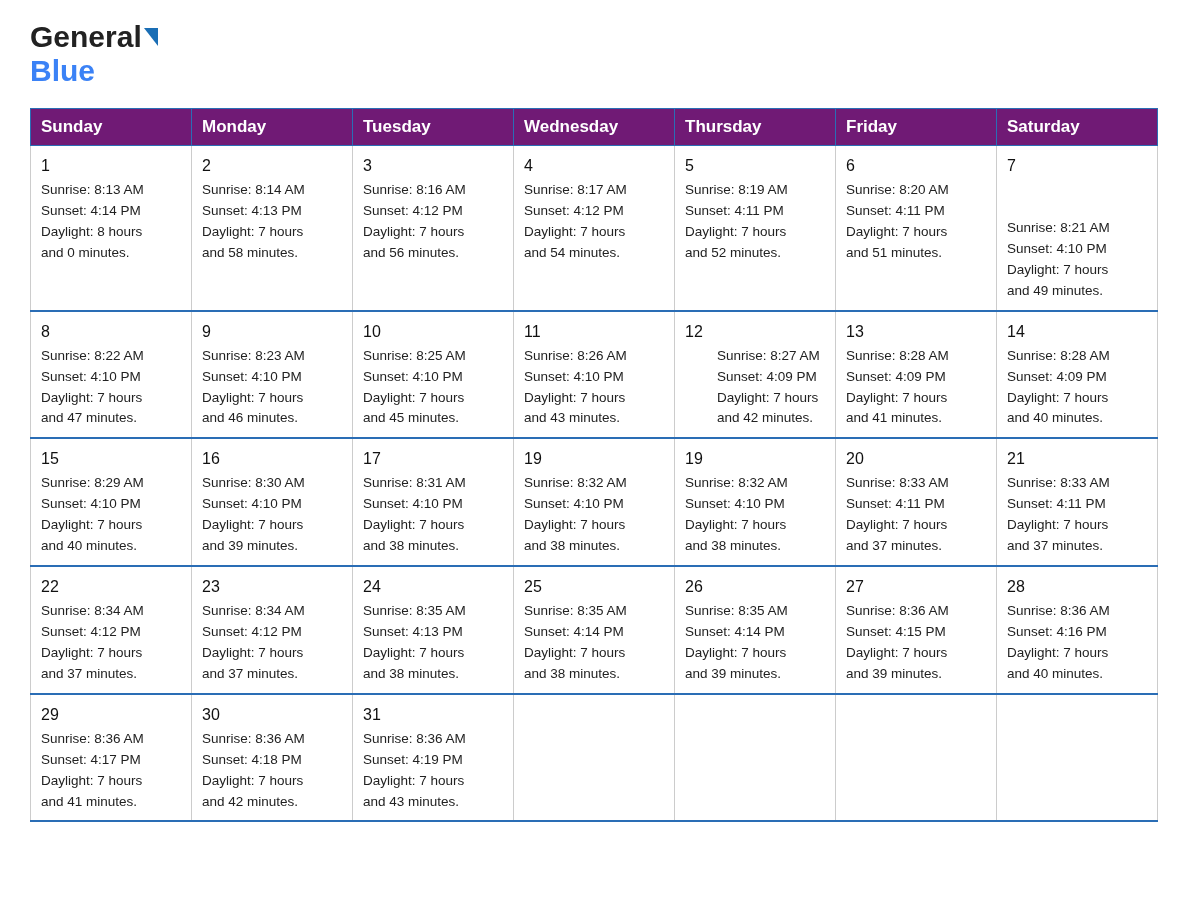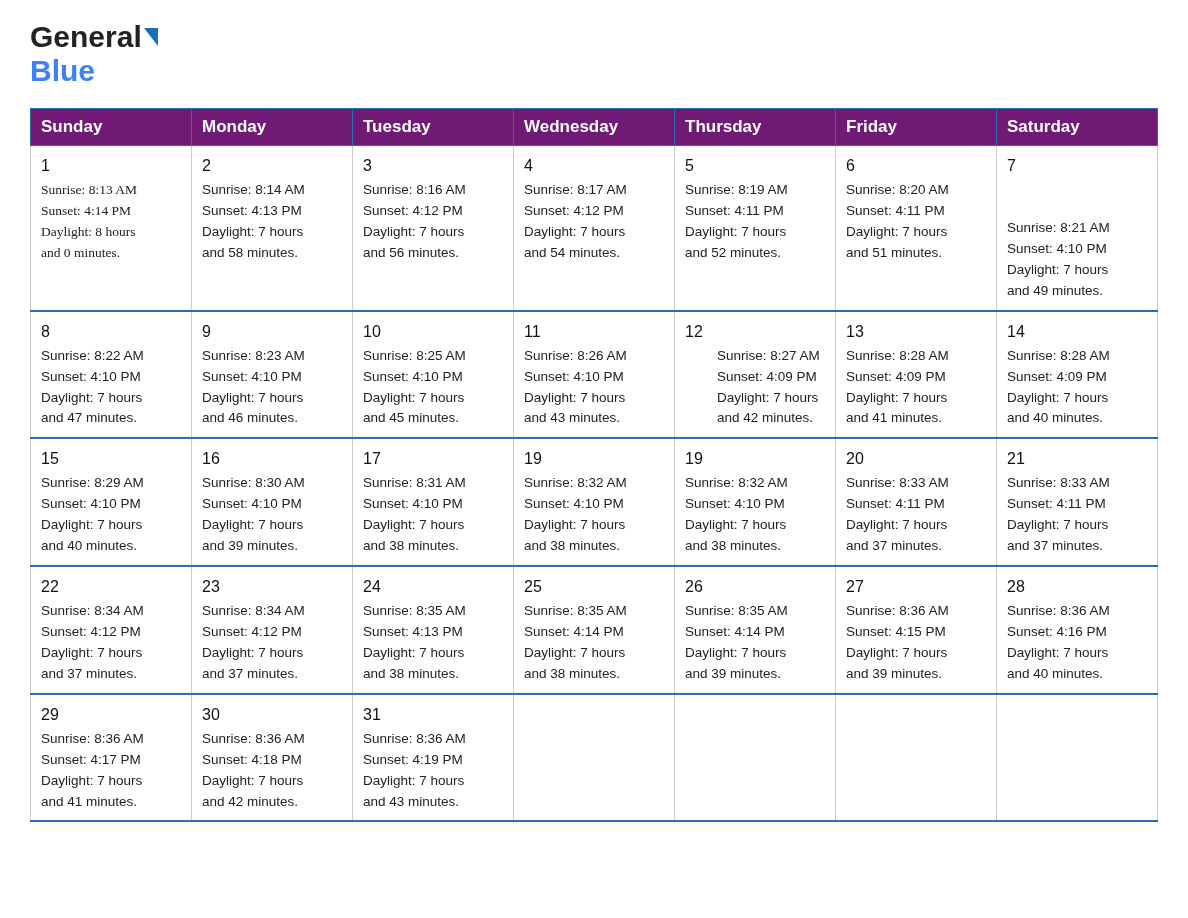--- a/index.html
+++ b/index.html
@@ -121,21 +121,21 @@
         <th>Wednesday</th>
         <th>Thursday</th>
         <th>Friday</th>
         <th>Saturday</th>
       </tr>
   </thead>
   <tbody id="calendar-body">
   <tr>
         <td>
           <span class="day-number">1</span>
-          <div class="day-info" style="white-space: pre-line; font-family: Liberation Serif, serif;">Sunrise: 8:13 AM
+          <div class="day-info" style="white-space: pre-line;">Sunrise: 8:13 AM
 Sunset: 4:14 PM
 Daylight: 8 hours
 and 0 minutes.</div>
         </td>
         <td>
           <span class="day-number">2</span>
           <div class="day-info" style="white-space: pre-line;">Sunrise: 8:14 AM
 Sunset: 4:13 PM
 Daylight: 7 hours
 and 58 minutes.</div>

